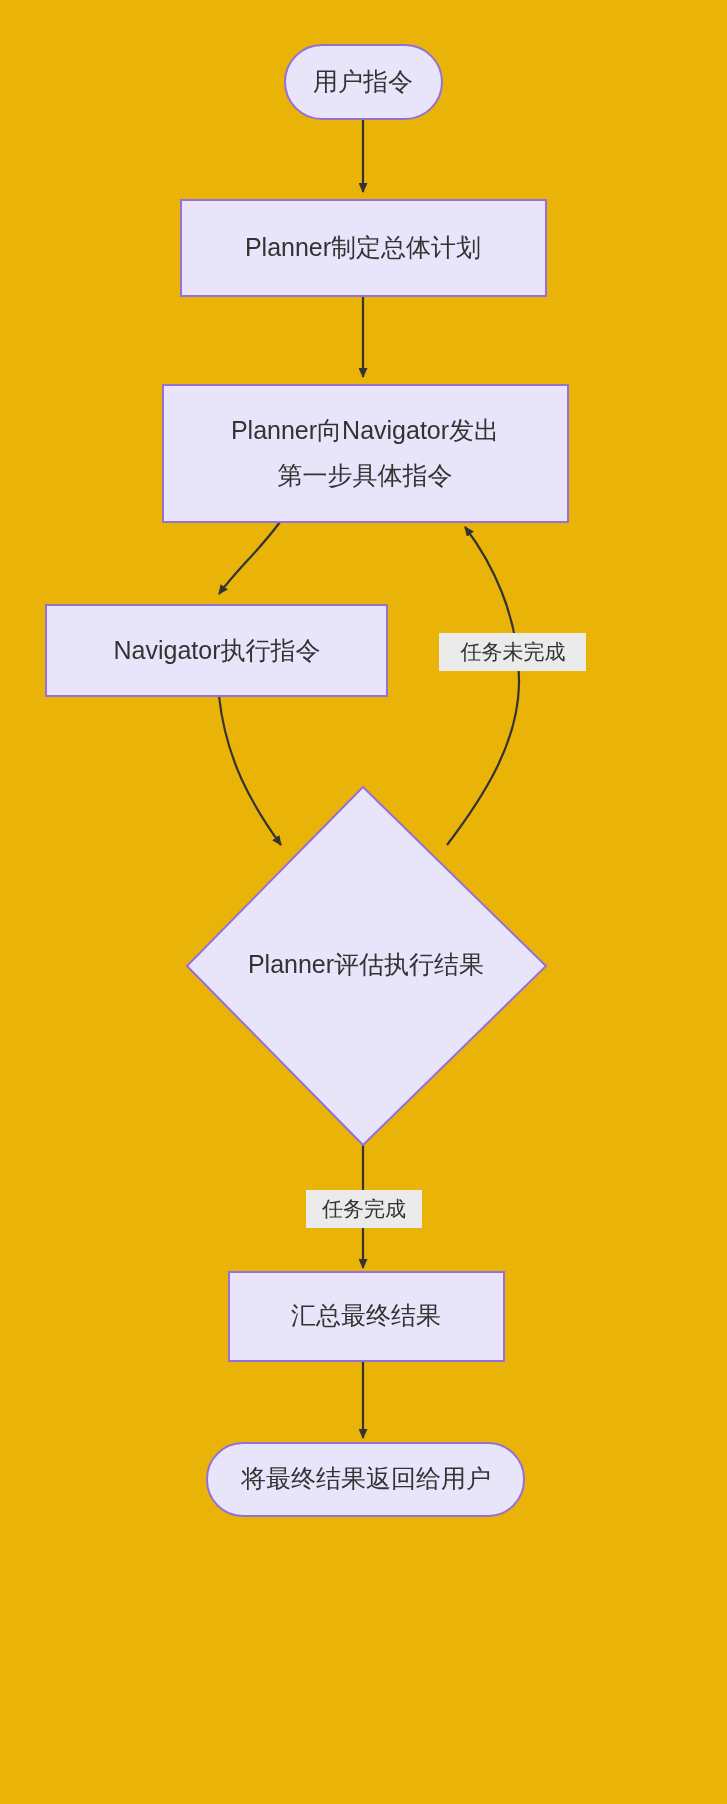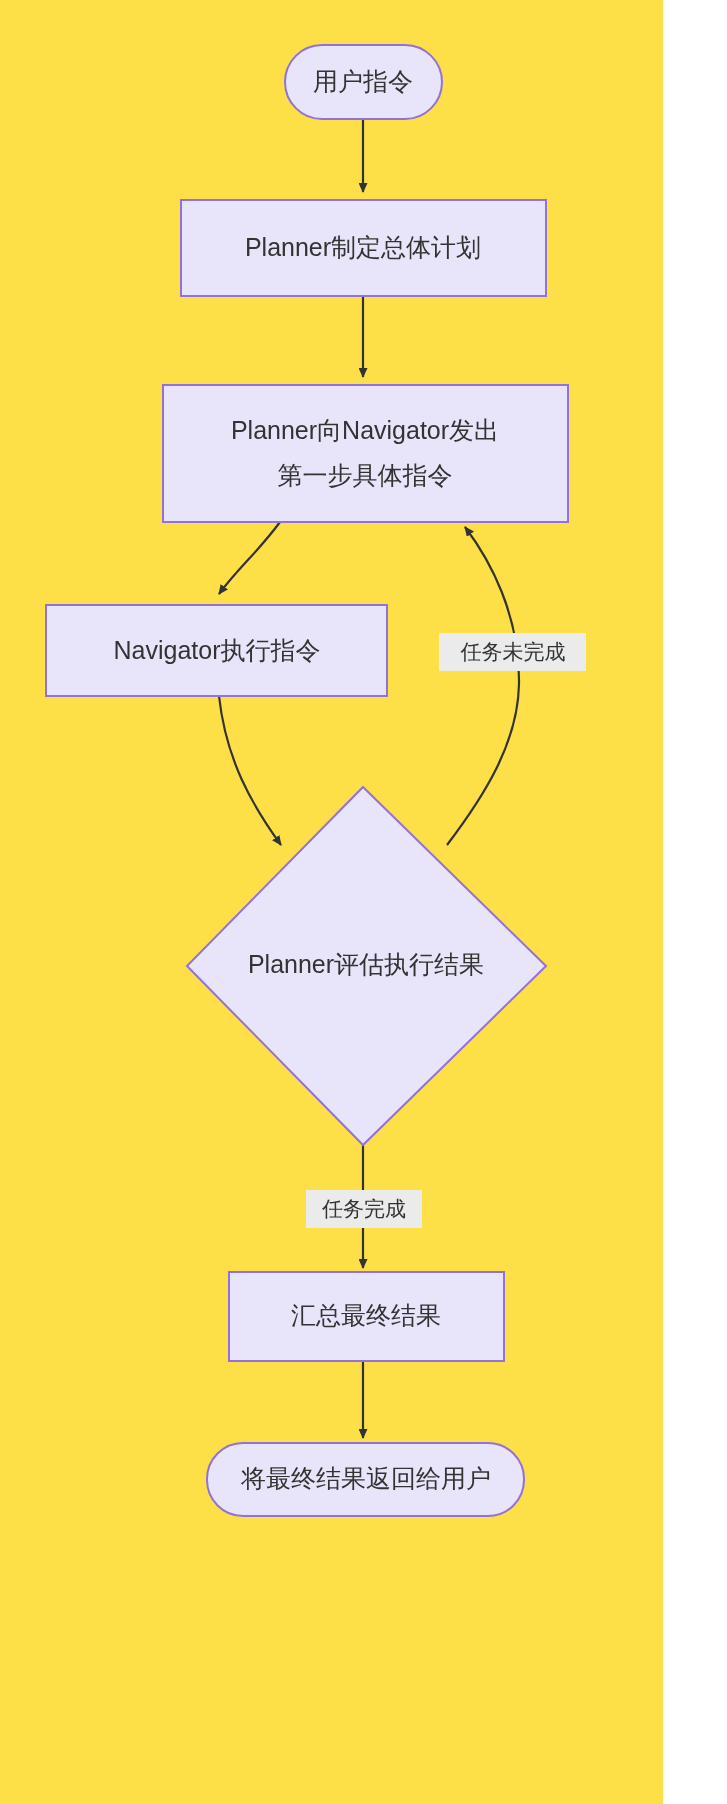--- a/index.html
+++ b/index.html
@@ -5,23 +5,23 @@
   html, body {
     margin: 0;
     padding: 0;
     background: #ffffff;
   }
   body {
     font-family: "Liberation Sans", "DejaVu Sans", sans-serif;
   }
   #diagram-root {
     position: relative;
-    width: 663px;
+    width: 727px;
     height: 1804px;
-    background: #fde047;
+    background: #eab308;
     overflow: hidden;
   }
   svg#flow-svg {
     position: absolute;
     left: 0;
     top: 0;
     width: 727px;
     height: 1804px;
   }
   .node-shape {

